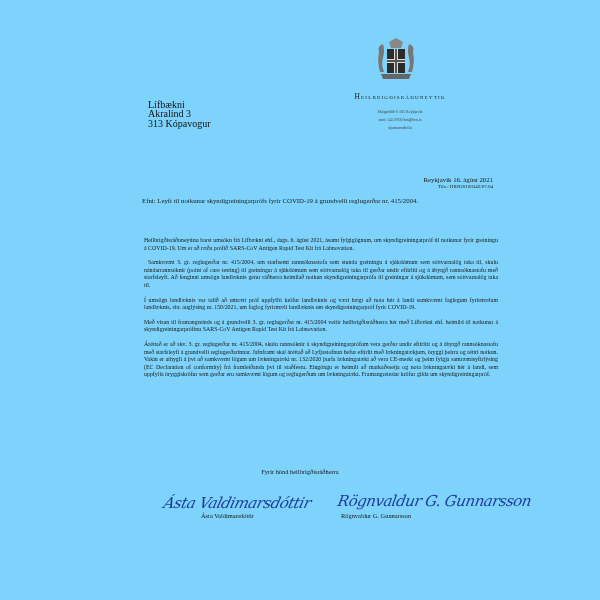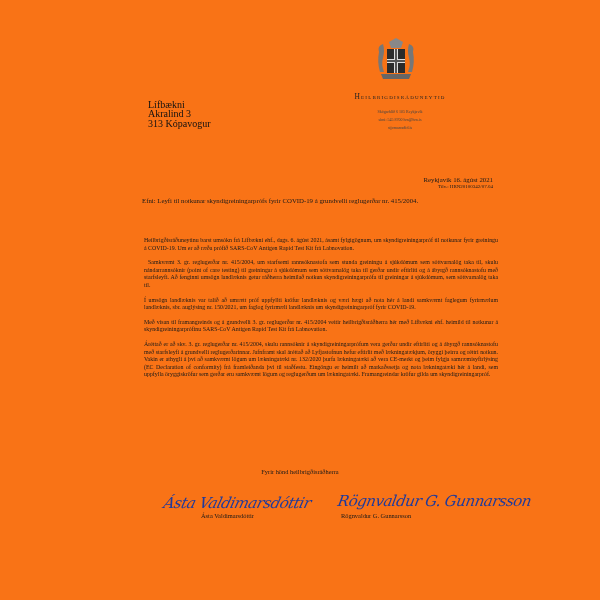--- a/index.html
+++ b/index.html
@@ -12,21 +12,21 @@
       height: 600px;
       position: relative;
       overflow: hidden;
       font-family: "Liberation Serif", serif;
       color: #1a1a1a;
     }
     .page {
       position: absolute;
       left: 0; top: 0;
       width: 600px; height: 600px;
-      background: #f97316;
+      background: #7dd3fc;
     }
     .crest {
       position: absolute;
       left: 375px;
       top: 38px;
       width: 42px;
       height: 44px;
     }
     .ministry-name {
       position: absolute;

